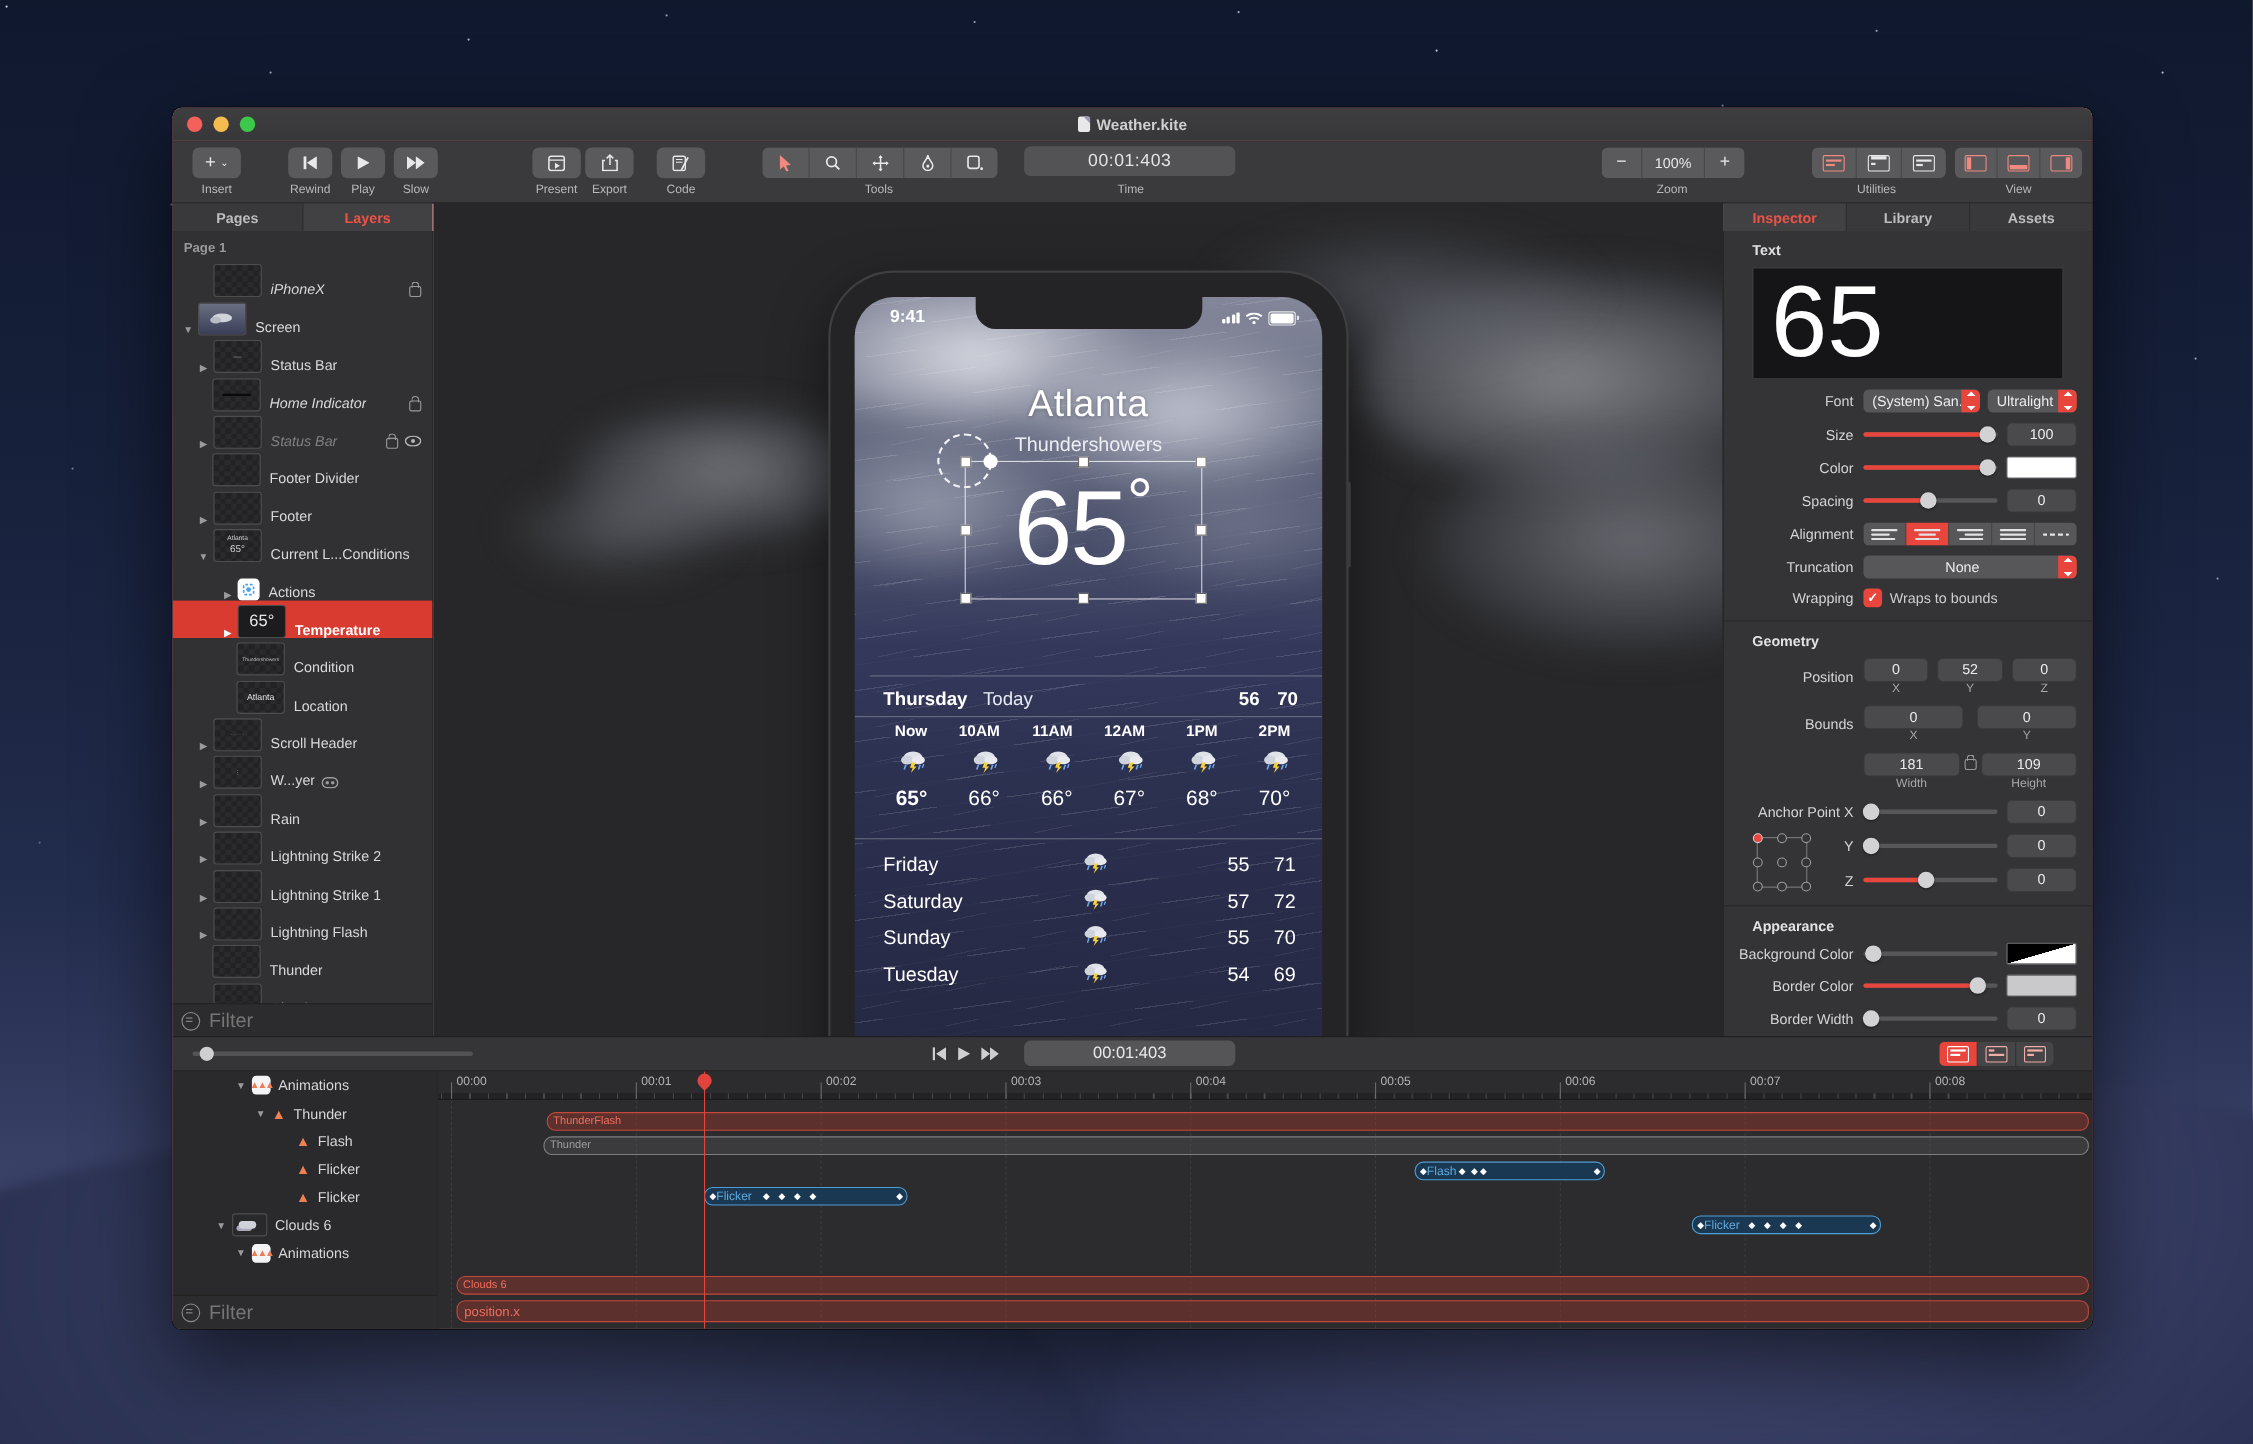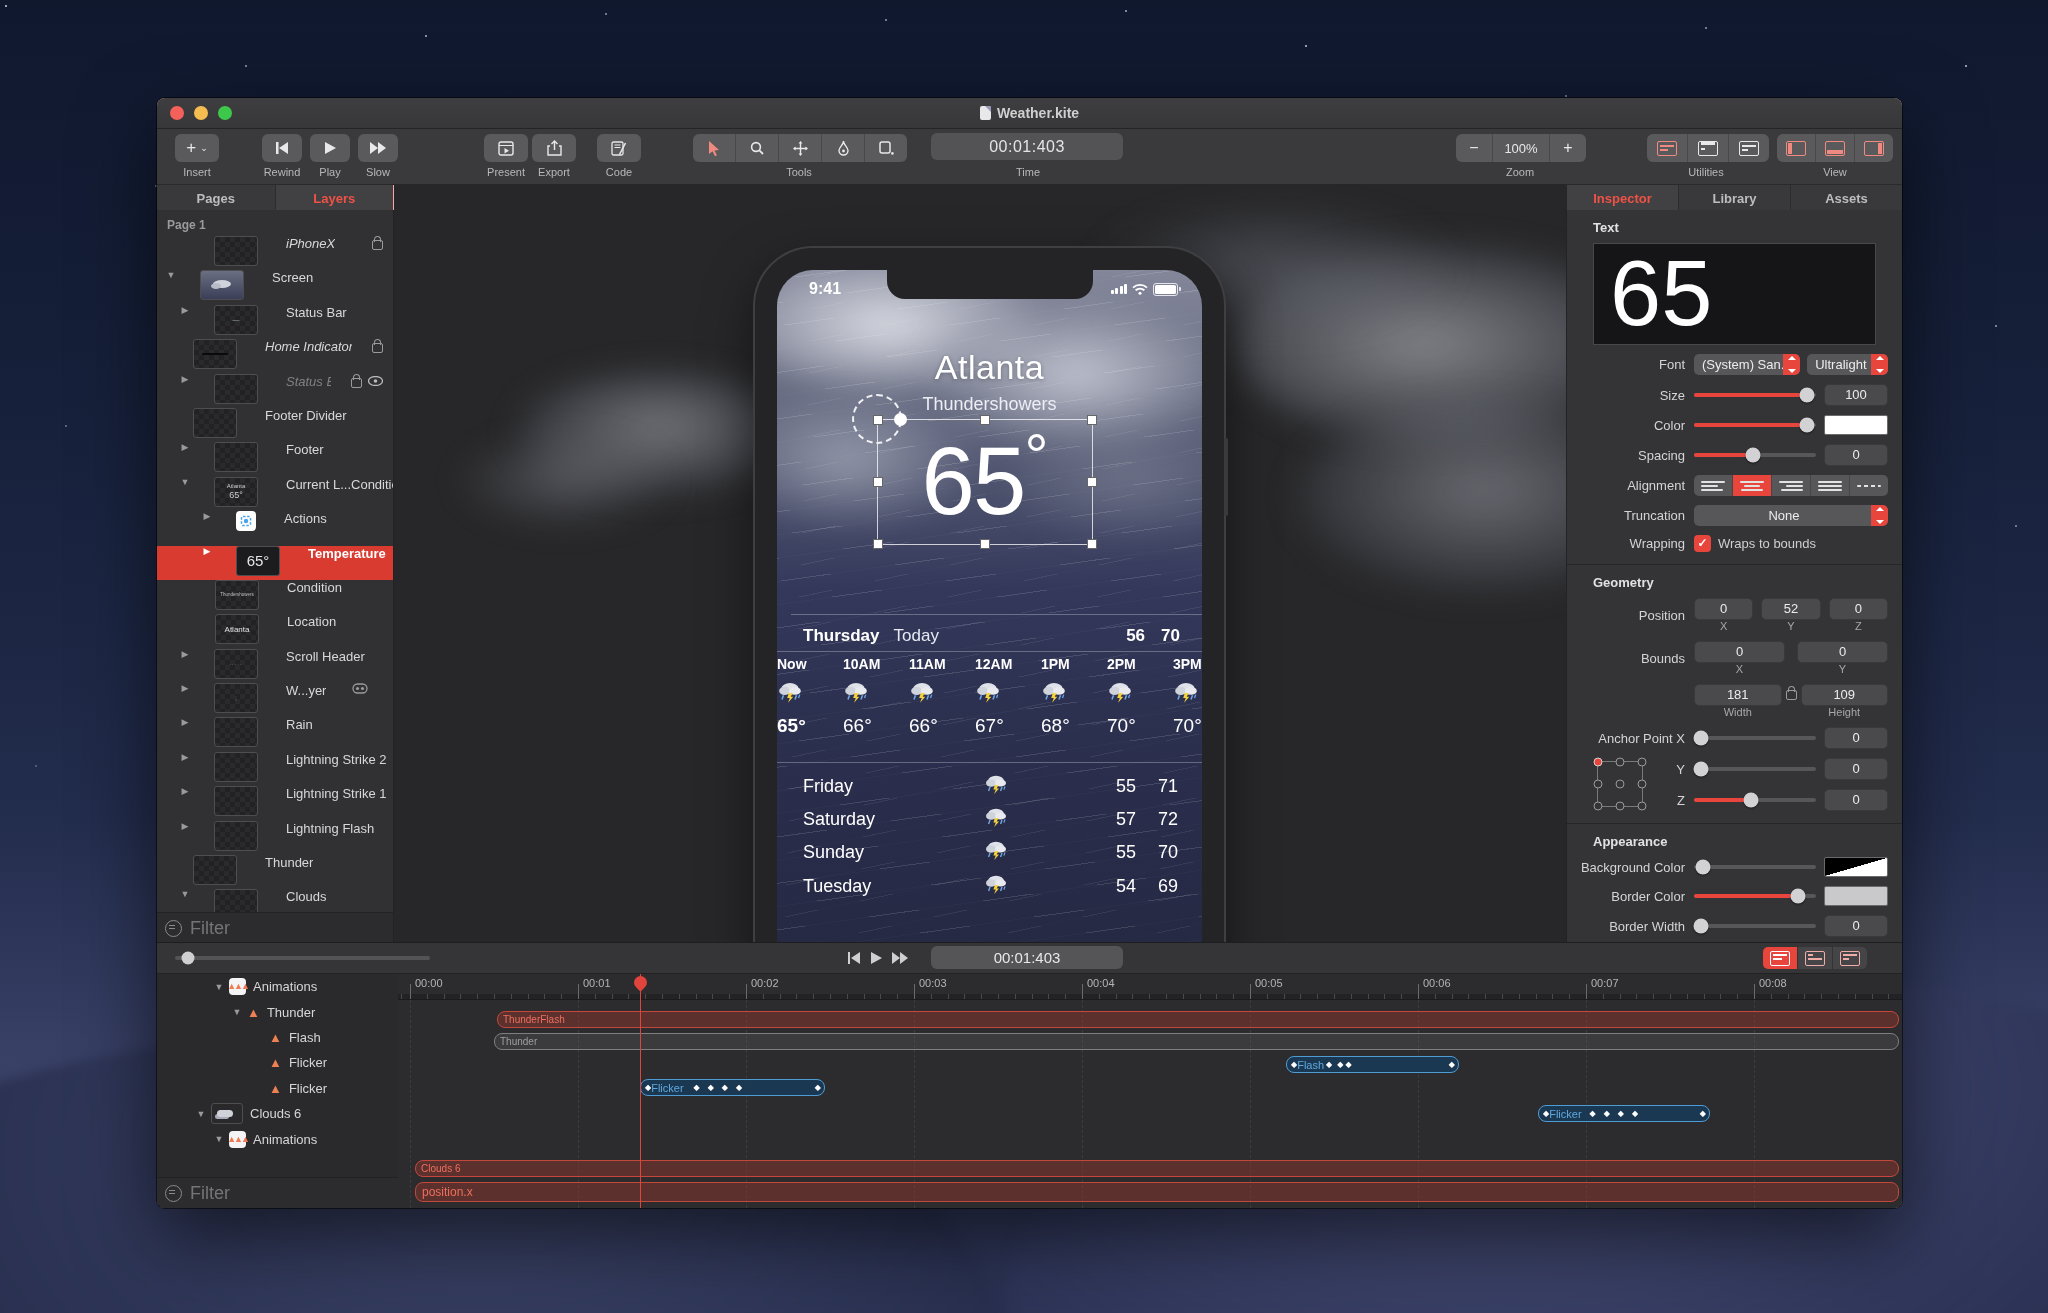--- a/index.html
+++ b/index.html
@@ -37,21 +37,21 @@
     font-size:16px;letter-spacing:.5px;}
   svg.ic{display:block}
 
   
   .ptabs{position:absolute;top:86px;height:26px;display:flex;background:#39393b;border-bottom:1px solid #232325;border-top:1px solid #2a2a2c;}
   .ptabs>div{flex:1;display:flex;align-items:center;justify-content:center;font-size:13px;font-weight:bold;color:#bdbdbf;border-right:1px solid #2c2c2e;}
   .ptabs>div:last-child{border-right:none}
   .ptabs .active{color:#ee5247;background:#414143;}
   .lpanel{position:absolute;left:0;top:112px;width:236px;bottom:265px;background:#313133;border-right:1px solid #232325;}
   .sechead{color:#9a9a9c;font-size:12px;font-weight:bold;padding:8px 0 4px 10px;}
-  .lrow{height:34.4px;display:flex;align-items:flex-start;position:relative;color:#d8d8da;font-size:13px;gap:20px;}
+  .lrow{height:34.4px;display:flex;align-items:flex-end;position:relative;color:#d8d8da;font-size:13px;}
   .lrow.sel{background:#d93b31;color:#fff;}
   .lrow .disc{width:12px;font-size:9px;color:#9a9a9c;margin-right:3px;text-align:center;flex:none;}
   .lrow.sel .disc{color:#fff;}
   .thumb{width:42px;height:28px;background:
      conic-gradient(#2a2a2c 25%,#222224 0 50%,#2a2a2c 0 75%,#222224 0) 0 0/10px 10px;
      border:1px solid #4e4e50;border-radius:3px;margin-right:8px;flex:none;display:flex;align-items:center;justify-content:center;color:#e6e6e8;overflow:hidden;}
   .lrow .txt{white-space:nowrap;overflow:hidden;}
   .lrow .it{font-style:italic;}
   .lrow.dim{color:#808082;}
   .rght{margin-left:auto;margin-right:10px;display:flex;gap:6px;align-items:center;}
@@ -91,21 +91,21 @@
   .bigtemp .deg{font-size:60px;vertical-align:40px;margin-top:-52px;}
   .selbox{position:absolute;left:100px;top:149px;width:214px;height:124px;border:1px solid rgba(255,255,255,.75);}
   .hdl{position:absolute;width:8px;height:8px;background:#fff;border:1px solid #666;transform:translate(-50%,-50%);}
   .anchor{position:absolute;left:100px;top:149px;transform:translate(-50%,-50%);width:46px;height:46px;border:2px dashed #f2f2f4;border-radius:50%;}
   .anchor:after{content:"";position:absolute;right:-7px;top:50%;width:13px;height:13px;margin-top:-6.5px;background:#fff;border-radius:50%;}
   .divline{position:absolute;left:14px;right:0;height:1px;background:rgba(255,255,255,.28);}
   .todayrow{position:absolute;left:26px;right:22px;top:356px;display:flex;color:#fff;font-size:17px;}
   .todayrow .tag{margin-left:14px;color:#e8eaf2;}
   .todayrow .hl{margin-left:auto;display:flex;gap:16px;}
   .hourly{position:absolute;left:0;top:386px;width:460px;display:flex;}
-  .hcol{width:66px;text-align:left;color:#fff;flex:none;}
+  .hcol{width:66px;text-align:right;color:#fff;flex:none;}
   .hcol .hl2{font-size:14px;font-weight:bold;}
   .hcol .hic{margin:7px 0 6px;}
   .hcol .ht{font-size:19px;}
   .daily{position:absolute;left:26px;right:24px;top:500px;color:#fff;}
   .drow{height:33.2px;display:flex;align-items:center;font-size:18px;}
   .drow .dic{position:absolute;left:181px;}
   .drow .dlo{margin-left:auto;width:40px;text-align:right;}
   .drow .dhi{width:42px;text-align:right;}
 
   

